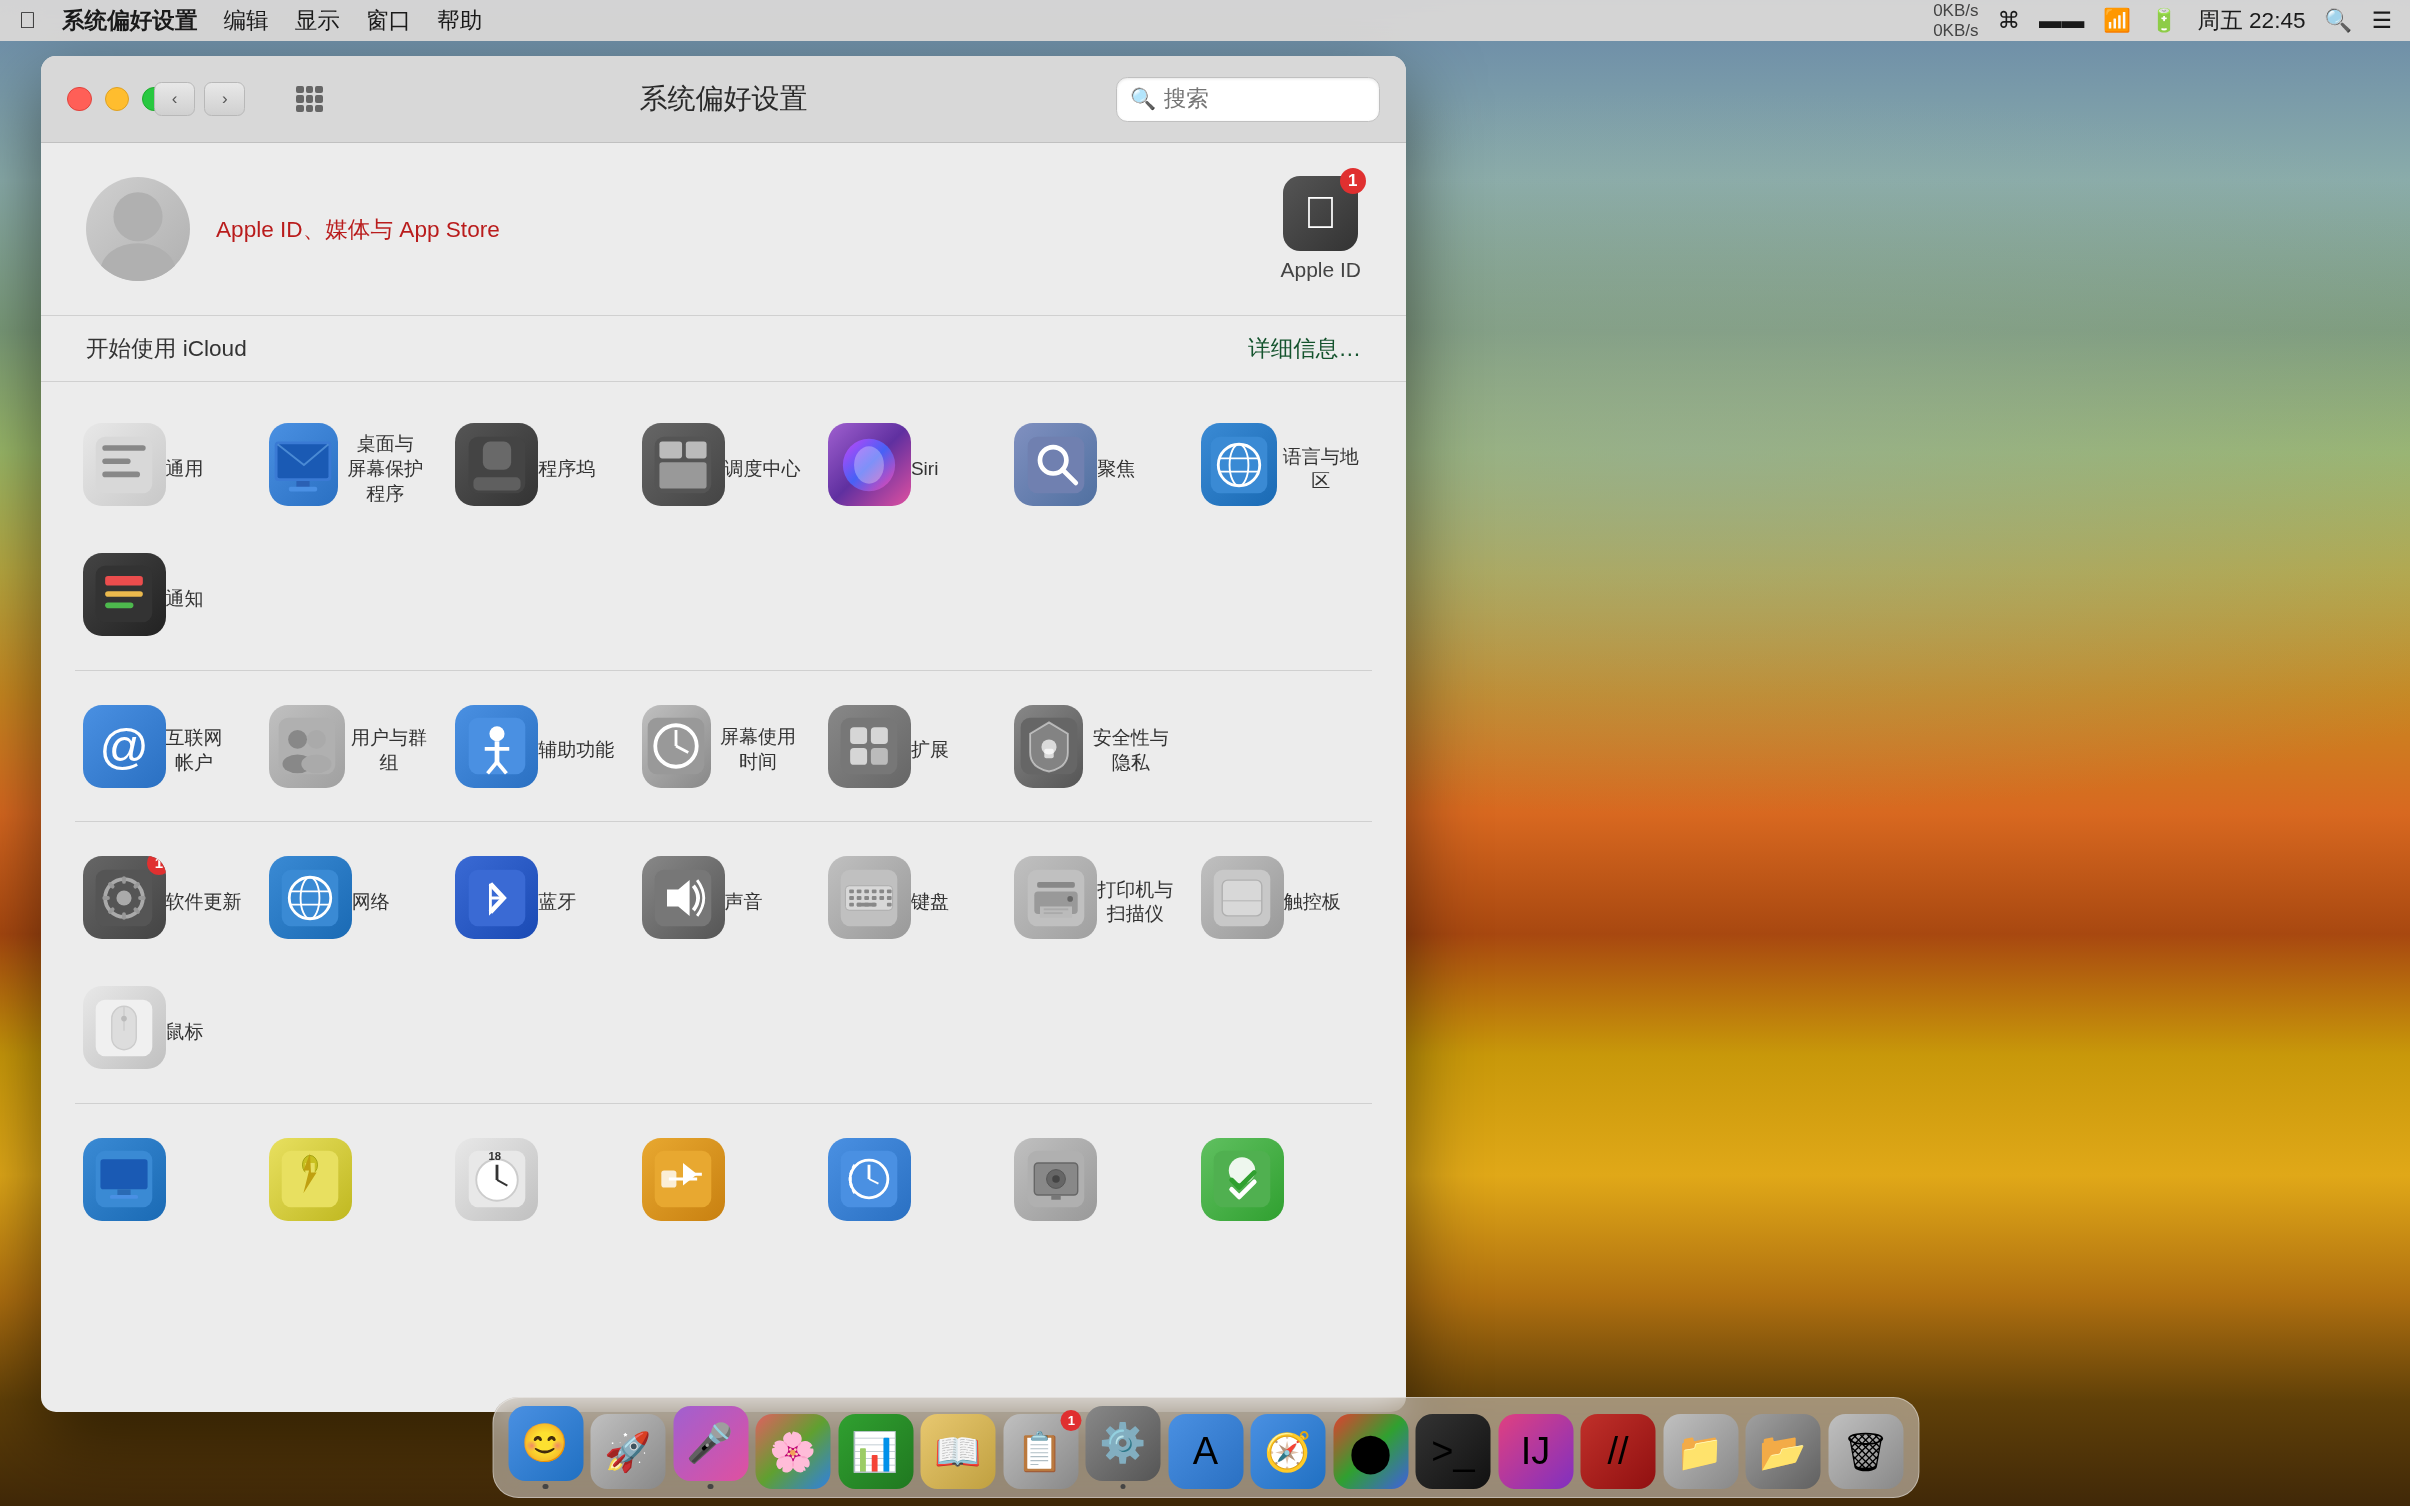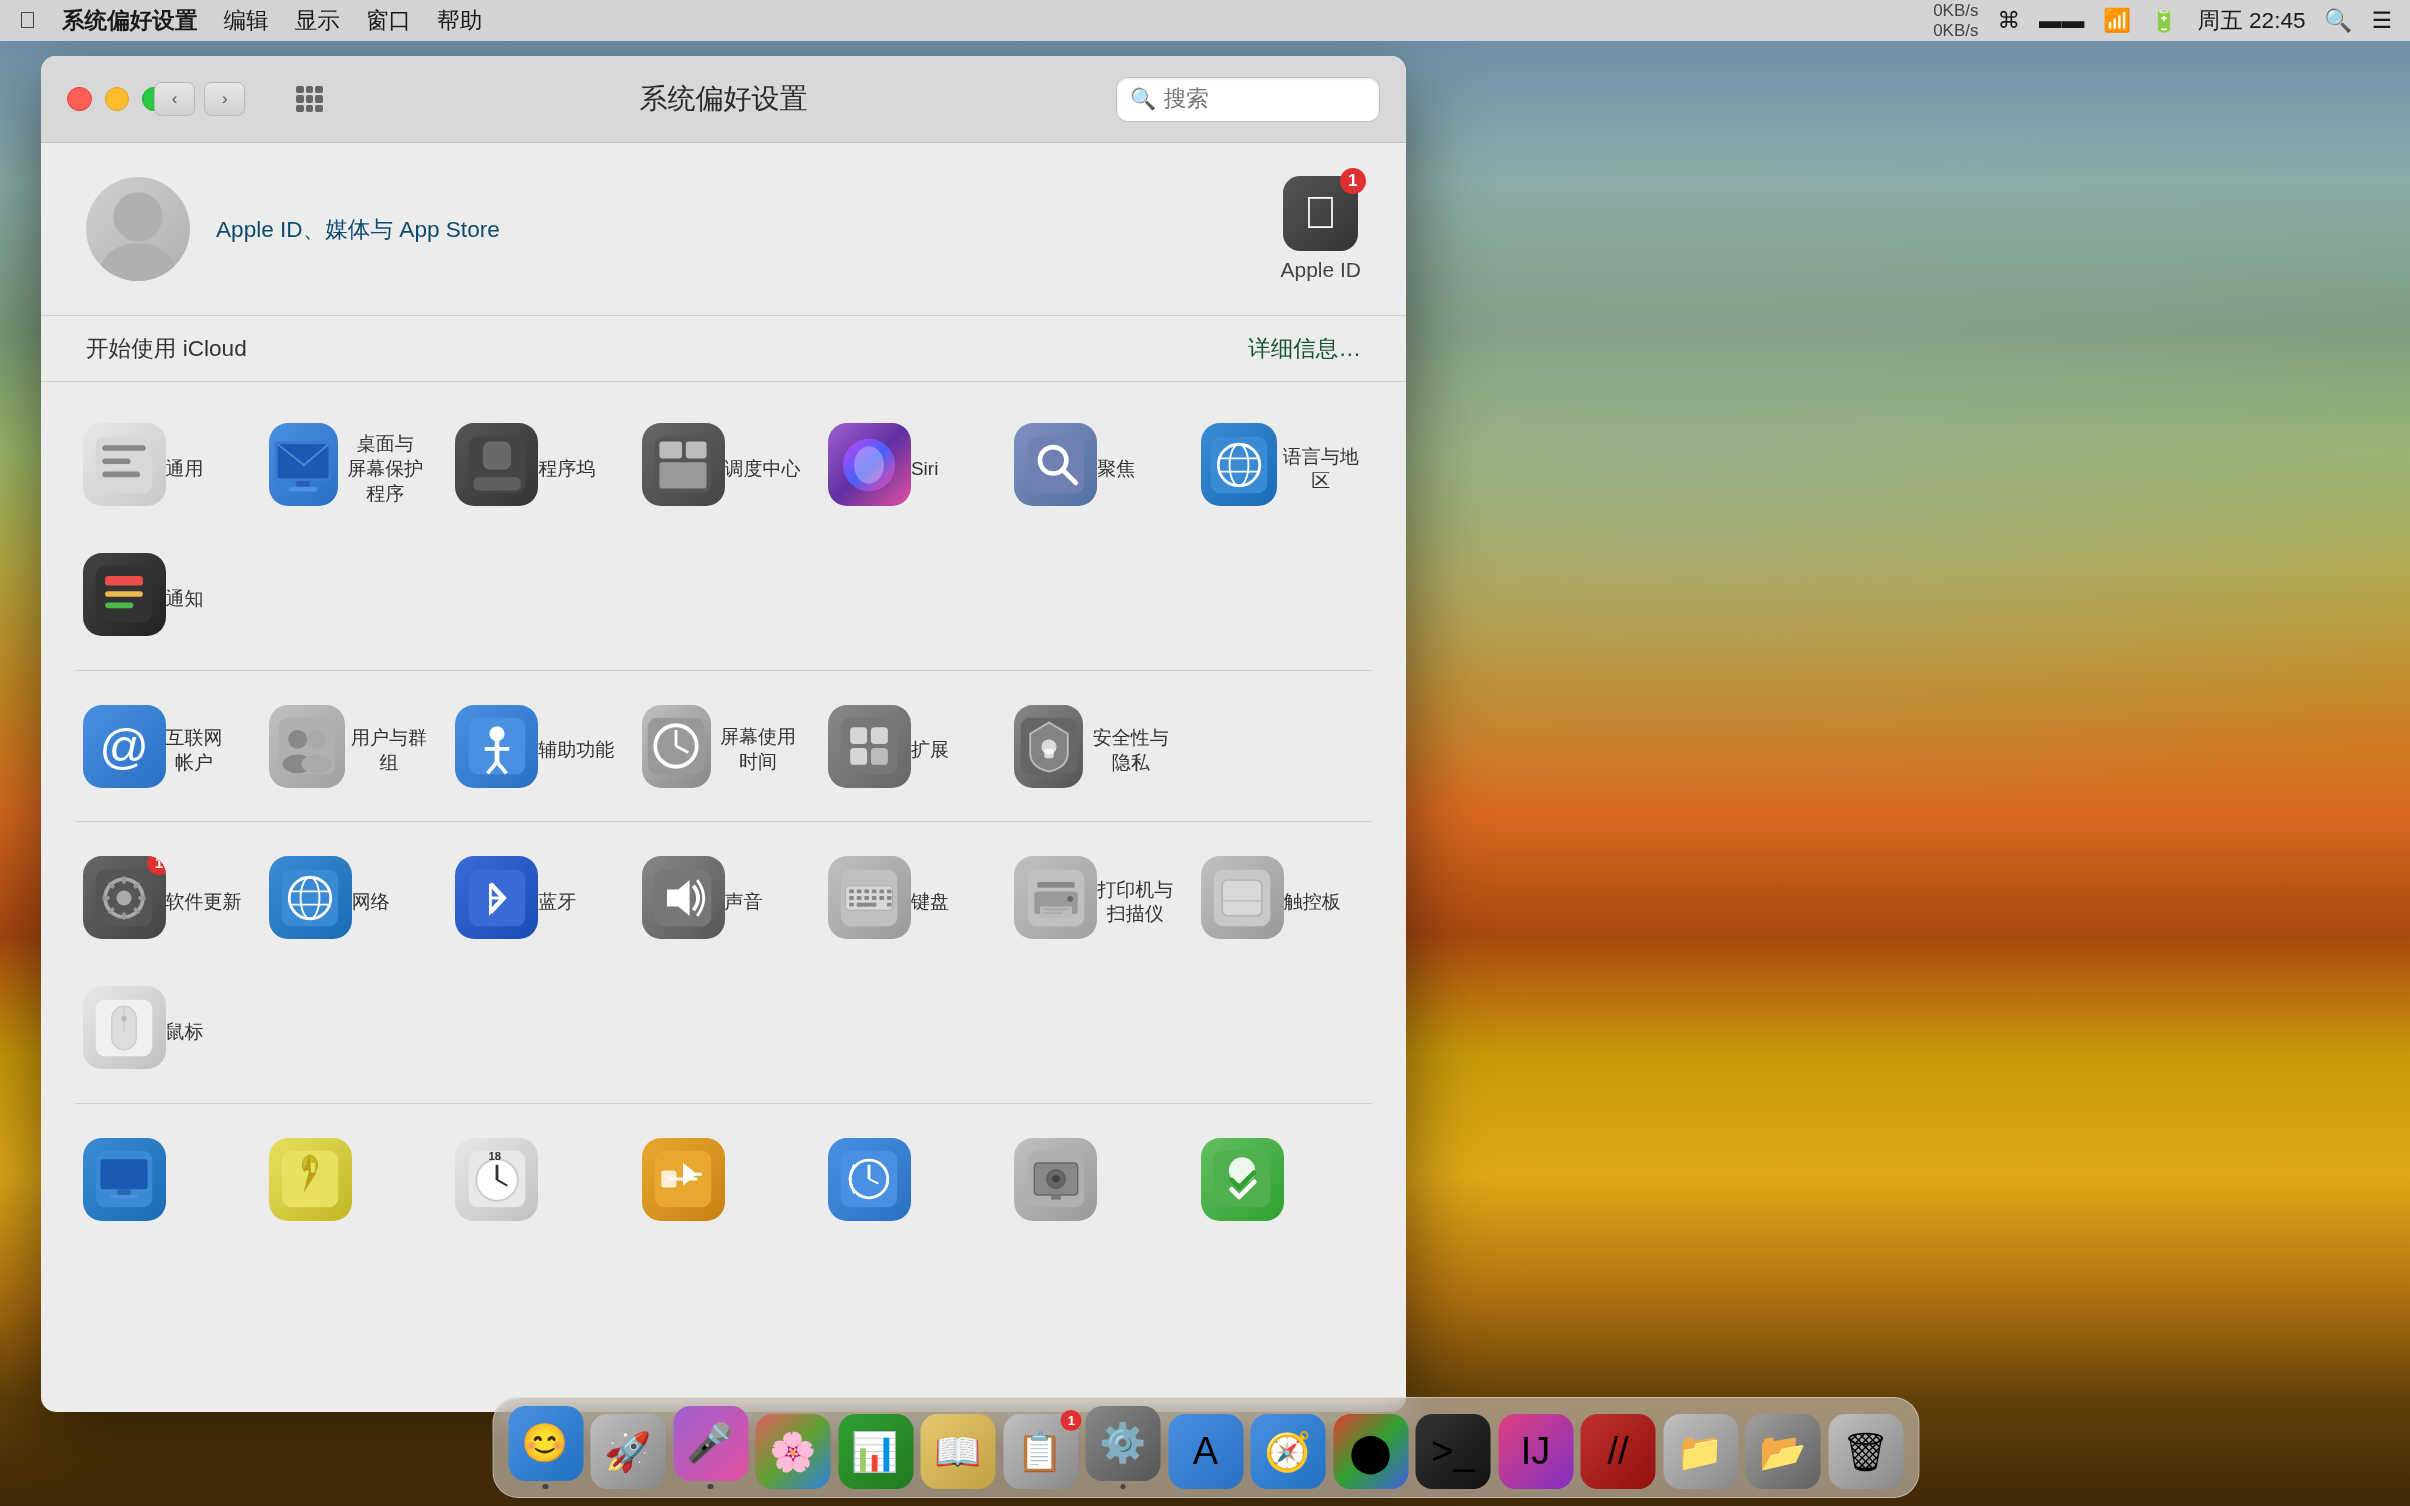--- a/index.html
+++ b/index.html
@@ -291,21 +291,21 @@
       flex: 1;
     }
     #profile-name {
       font-size: 34px;
       font-weight: 600;
       color: #1a1a1a;
       margin-bottom: 7.5px;
     }
     #profile-sub {
       font-size: 22.6px;
-      color: #0c4a6e;
+      color: #b91c1c;
     }
     #apple-id-btn {
       display: flex;
       flex-direction: column;
       align-items: center;
       cursor: pointer;
       position: absolute;
       right: 45px;
     }
     #apple-id-icon {

